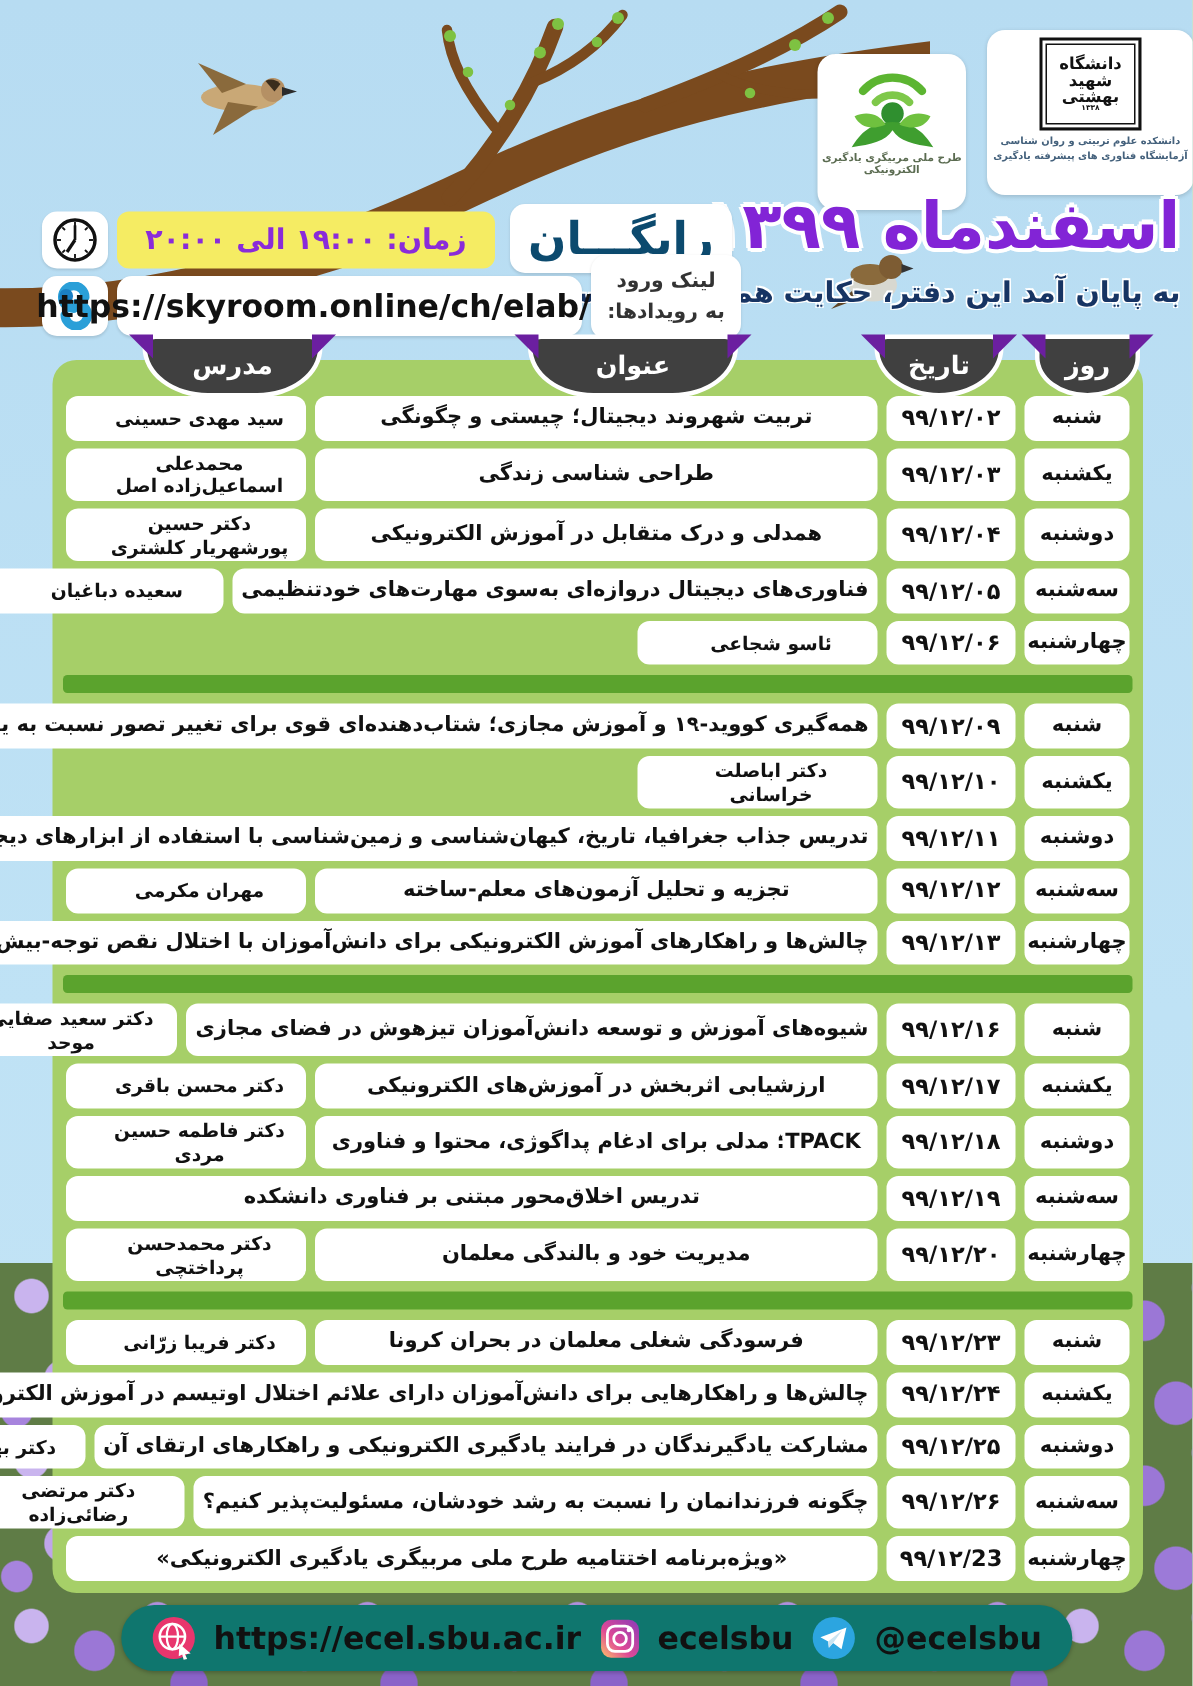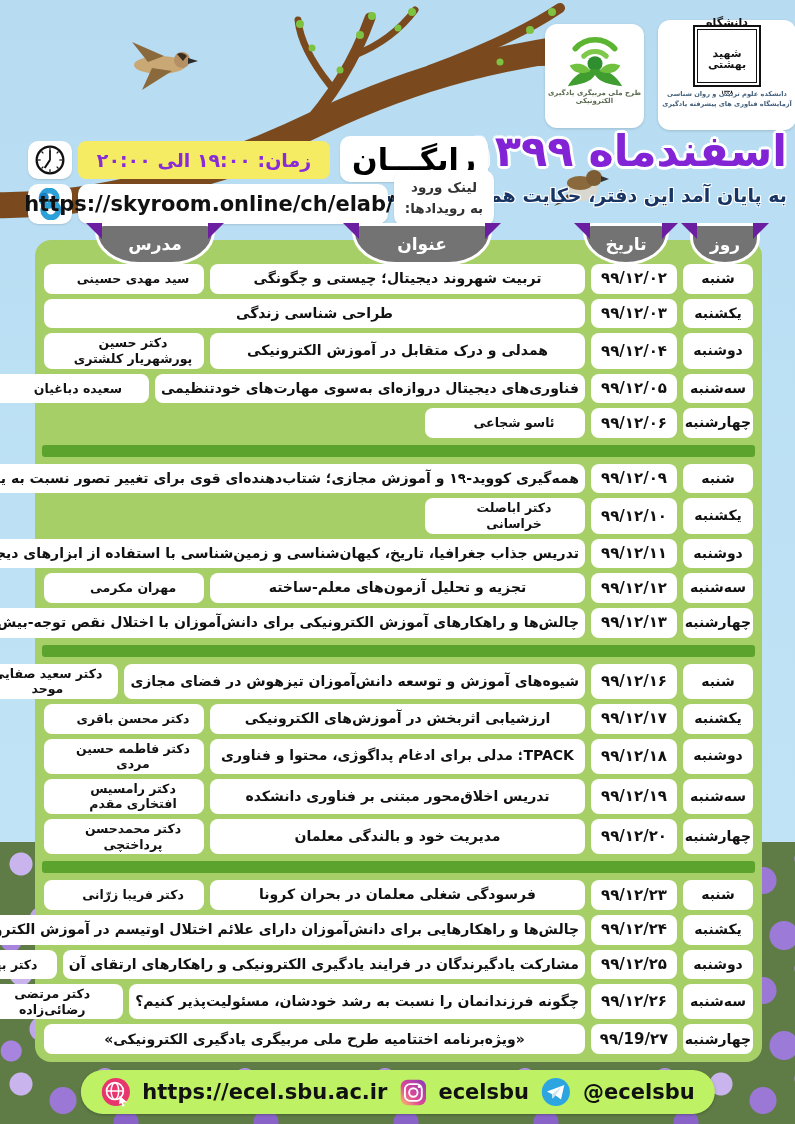--- a/index.html
+++ b/index.html
@@ -20,51 +20,51 @@
       radial-gradient(circle at 8% 90%, #a784dd 0 10px, rgba(0,0,0,0) 11px),
       #5f7c46;
     background-size:140px 110px;}
 
   
   .branch{left:0;top:0;width:620px;height:225px;pointer-events:none;}
 
   
   .logo-card{background:#fff;border-radius:12px;box-shadow:0 1px 3px rgba(0,0,0,.15);
              display:flex;flex-direction:column;align-items:center;justify-content:flex-start;}
-  .logo-green{left:545px;top:24px;width:95px;height:96px;padding:4px 2px;}
+  .logo-green{left:545px;top:36px;width:95px;height:96px;padding:4px 2px;}
   .logo-green .cap{font-size:7px;font-weight:bold;color:#5a6b50;text-align:center;margin-top:1px;}
   .logo-uni{left:658px;top:20px;width:132px;height:100px;padding:5px 3px;}
   .uni-box{border:2px solid #111;box-shadow:0 0 0 2px #fff inset,0 0 0 3px #111 inset;
            width:64px;height:58px;display:flex;flex-direction:column;align-items:center;justify-content:center;
-           font-weight:bold;color:#111;line-height:1.02;text-align:center;font-size:11px;gap:20px;}
+           font-weight:bold;color:#111;line-height:1.02;text-align:center;font-size:11px;}
   .uni-box .yr{font-size:5px;letter-spacing:1px;}
   .logo-uni .cap{font-size:6.6px;font-weight:bold;color:#44617c;text-align:center;line-height:1.5;margin-top:3px;}
 
   
   .title{right:8px;top:126px;font-size:43px;font-weight:bold;color:#8224d6;direction:rtl;white-space:nowrap;
          text-shadow:-2px -2px 0 #fff,2px -2px 0 #fff,-2px 2px 0 #fff,2px 2px 0 #fff,0 3px 0 #fff,0 -3px 0 #fff,3px 0 0 #fff,-3px 0 0 #fff;}
   .subtitle{right:8px;top:184px;font-size:19px;font-weight:bold;color:#173463;direction:rtl;white-space:nowrap;
          text-shadow:-1px -1px 0 #fff,1px -1px 0 #fff,-1px 1px 0 #fff,1px 1px 0 #fff;}
 
   .pill{background:#fff;border-radius:10px;box-shadow:0 1px 2px rgba(0,0,0,.12);display:flex;align-items:center;justify-content:center;}
   .iconcard{background:#fff;border-radius:10px;box-shadow:0 1px 2px rgba(0,0,0,.12);display:flex;align-items:center;justify-content:center;}
   .clock-card{left:28px;top:141px;width:44px;height:38px;}
   .time-badge{left:78px;top:141px;width:252px;height:38px;background:#f5ec63;border-radius:8px;
               display:flex;align-items:center;justify-content:center;
               font-size:19px;font-weight:bold;color:#8a2bd9;direction:rtl;white-space:nowrap;}
-  .free-pill{left:340px;top:136px;width:148px;height:46px;font-size:30px;font-weight:bold;color:#000000;direction:rtl;}
+  .free-pill{left:340px;top:136px;width:148px;height:46px;font-size:30px;font-weight:bold;color:#0c4a6e;direction:rtl;}
   .sky-card{left:28px;top:184px;width:44px;height:40px;}
   .url-pill{left:78px;top:184px;width:310px;height:40px;font-size:21px;font-weight:bold;color:#111;}
   .link-note{left:394px;top:170px;width:100px;height:56px;font-size:13.5px;font-weight:bold;color:#333;
              text-align:center;direction:rtl;line-height:1.55;flex-direction:column;}
 
   
   .table{left:35px;top:240px;width:727px;height:822px;background:#a6cf68;border-radius:16px;
          box-sizing:border-box;padding:24px 9px 8px 9px;z-index:2;}
-  .hdr-badge{position:absolute;top:-17px;height:42px;background:#737373;border:3px solid #fff;
+  .hdr-badge{position:absolute;top:-17px;height:42px;background:#404040;border:3px solid #fff;
              border-radius:12px 12px 60px 60px / 12px 12px 46px 46px;
              color:#fff;font-weight:bold;font-size:17px;display:flex;align-items:center;justify-content:center;
              box-sizing:border-box;z-index:3;}
   .hdr-badge::before,.hdr-badge::after{content:"";position:absolute;top:-3px;width:0;height:0;border-style:solid;z-index:-1;}
   .hdr-badge::before{left:-12px;border-width:0 16px 16px 0;border-color:transparent #6b1fa0 transparent transparent;}
   .hdr-badge::after{right:-12px;border-width:16px 16px 0 0;border-color:#6b1fa0 transparent transparent transparent;}
   .b-day{left:655px;width:70px;}
   .b-date{left:548px;width:86px;}
   .b-title{left:317px;width:140px;}
   .b-inst{left:60px;width:120px;}
@@ -73,21 +73,21 @@
   .row{display:flex;direction:rtl;gap:6px;flex:1;}
   .cell{background:#fff;border-radius:8px;display:flex;align-items:center;justify-content:center;
         text-align:center;font-weight:bold;color:#111;padding:2px 6px;box-sizing:border-box;min-height:28px;line-height:1.25;}
   .cell.day{width:70px;font-size:14px;flex:none;}
   .cell.date{width:86px;font-size:15px;flex:none;direction:ltr;}
   .cell.title{flex:1;font-size:14px;}
   .cell.inst{width:160px;font-size:12.5px;flex:none;padding-left:24px;}
   .sep{height:12px;background:#5ba32d;border-radius:3px;margin:2px -2px;flex:none;}
 
   
-  .footer{left:50%;transform:translateX(-50%);top:1070px;background:#bef264;border-radius:26px;
+  .footer{left:50%;transform:translateX(-50%);top:1070px;background:#0f766e;border-radius:26px;
           padding:7px 20px;display:flex;align-items:center;gap:12px;z-index:3;
           font-size:21px;font-weight:bold;color:#111;white-space:nowrap;box-shadow:0 1px 3px rgba(0,0,0,.25);}
   .footer .ic{display:flex;align-items:center;}
 </style>
 </head>
 <body>
 
 <div class="layer flowers"></div>
 
 <svg class="layer branch" viewBox="0 0 620 225">
@@ -220,20 +220,21 @@
       <div class="row">
         <div class="cell day">شنبه</div>
         <div class="cell date">۹۹/۱۲/۰۲</div>
         <div class="cell title">تربیت شهروند دیجیتال؛ چیستی و چگونگی</div>
         <div class="cell inst">سید مهدی حسینی</div>
       </div>
       <div class="row">
         <div class="cell day">یکشنبه</div>
         <div class="cell date">۹۹/۱۲/۰۳</div>
         <div class="cell title">طراحی شناسی زندگی</div>
+        <div class="cell inst">محمدعلی اسماعیل‌زاده اصل</div>
       </div>
       <div class="row">
         <div class="cell day">دوشنبه</div>
         <div class="cell date">۹۹/۱۲/۰۴</div>
         <div class="cell title">همدلی و درک متقابل در آموزش الکترونیکی</div>
         <div class="cell inst">دکتر حسین پورشهریار کلشتری</div>
       </div>
       <div class="row">
         <div class="cell day">سه‌شنبه</div>
         <div class="cell date">۹۹/۱۲/۰۵</div>
@@ -288,21 +289,20 @@
       <div class="row">
         <div class="cell day">دوشنبه</div>
         <div class="cell date">۹۹/۱۲/۱۸</div>
         <div class="cell title">TPACK؛ مدلی برای ادغام پداگوژی، محتوا و فناوری</div>
         <div class="cell inst">دکتر فاطمه حسین مردی</div>
       </div>
       <div class="row">
         <div class="cell day">سه‌شنبه</div>
         <div class="cell date">۹۹/۱۲/۱۹</div>
         <div class="cell title">تدریس اخلاق‌محور مبتنی بر فناوری دانشکده</div>
-        <div class="cell inst">دکتر رامسیس افتخاری مقدم</div>
       </div>
       <div class="row">
         <div class="cell day">چهارشنبه</div>
         <div class="cell date">۹۹/۱۲/۲۰</div>
         <div class="cell title">مدیریت خود و بالندگی معلمان</div>
         <div class="cell inst">دکتر محمدحسن پرداختچی</div>
       </div>
       <div class="sep"></div>
       <div class="row">
         <div class="cell day">شنبه</div>
@@ -322,21 +322,21 @@
         <div class="cell inst">دکتر بهار بندعلی</div>
       </div>
       <div class="row">
         <div class="cell day">سه‌شنبه</div>
         <div class="cell date">۹۹/۱۲/۲۶</div>
         <div class="cell title">چگونه فرزندانمان را نسبت به رشد خودشان، مسئولیت‌پذیر کنیم؟</div>
         <div class="cell inst">دکتر مرتضی رضائی‌زاده</div>
       </div>
       <div class="row merged">
         <div class="cell day">چهارشنبه</div>
-        <div class="cell date">۹۹/19/۲۷</div>
+        <div class="cell date">۹۹/۱۲/23</div>
         <div class="cell title">«ویژه‌برنامه اختتامیه طرح ملی مربیگری یادگیری الکترونیکی»</div>
       </div>
     </div>
 </div>
 
 <div class="layer footer">
   <span class="ic">
     <svg width="30" height="30" viewBox="0 0 32 32">
       <circle cx="16" cy="16" r="15" fill="#e8356d"></circle>
       <circle cx="15" cy="15" r="9" fill="none" stroke="#fff" stroke-width="1.8"></circle>

